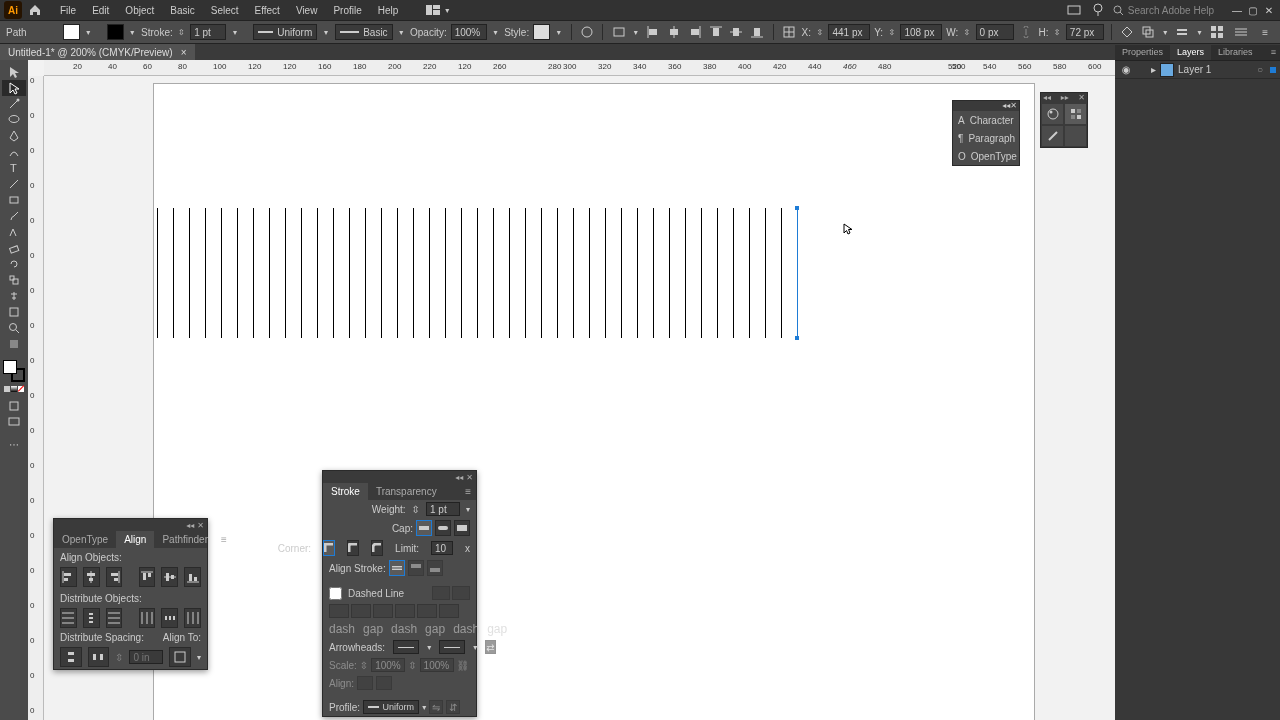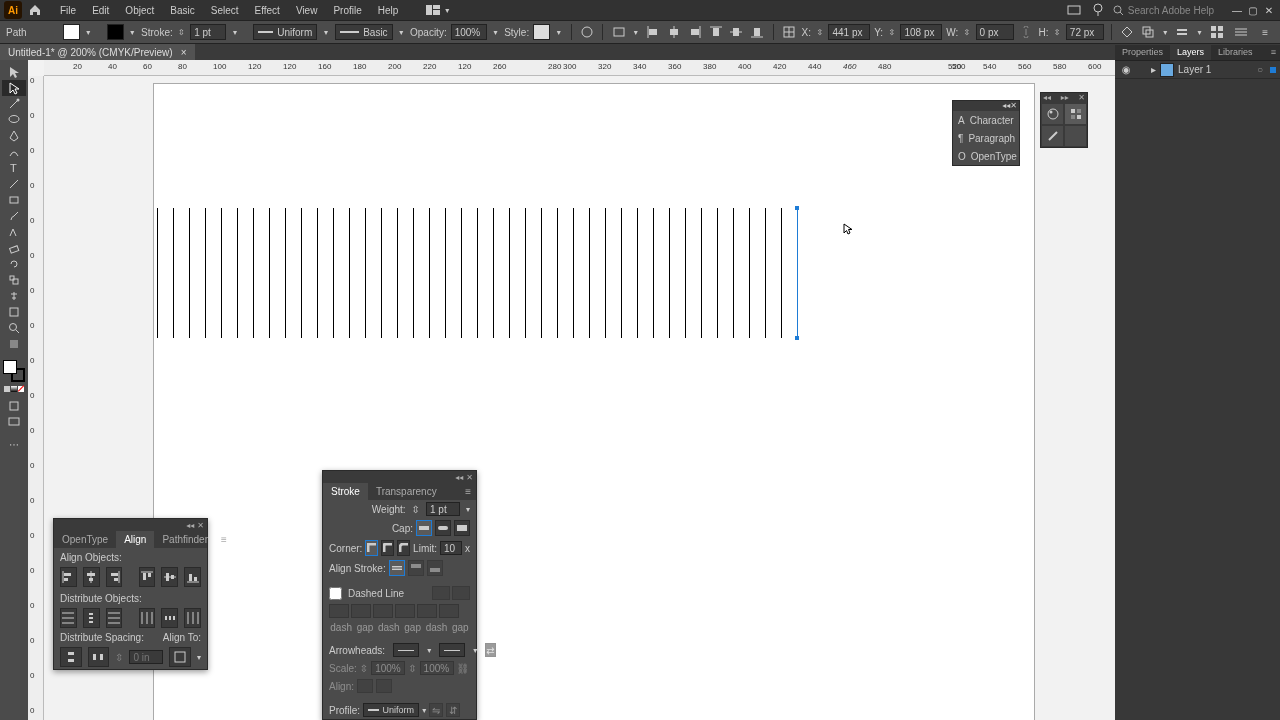--- a/index.html
+++ b/index.html
@@ -752,21 +752,21 @@
         <svg width="10" height="8">
           <rect x="0" y="2" width="10" height="4" rx="2" fill="#ccc"></rect>
         </svg>
       </div>
     <div class="ibtn" style="width:16px;height:16px">
         <svg width="10" height="8">
           <rect x="0" y="1" width="10" height="6" fill="#ccc"></rect>
         </svg>
       </div>
   </div>
-  <div class="row" style="justify-content:flex-end;gap:3px">
+  <div class="row" style="justify-content:flex-end;gap:12px">
     <span>Corner:</span>
     <div class="ibtn on" style="width:16px;height:16px">
         <svg width="10" height="10">
           <path d="M1 9 L1 1 L9 1" fill="none" stroke="#ccc" stroke-width="3"></path>
         </svg>
       </div>
     <div class="ibtn" style="width:16px;height:16px">
         <svg width="10" height="10">
           <path d="M1 9 L1 3 Q1 1 3 1 L9 1" fill="none" stroke="#ccc" stroke-width="3"></path>
         </svg>
@@ -808,29 +808,29 @@
     </div>
   </div>
   <div class="row" style="gap:2px;opacity:.5">
     <input type="text" style="width: 20px;" disabled="">
       <input type="text" style="width: 20px;" disabled="">
       <input type="text" style="width: 20px;" disabled="">
       <input type="text" style="width: 20px;" disabled="">
       <input type="text" style="width: 20px;" disabled="">
       <input type="text" style="width: 20px;" disabled="">
   </div>
-  <div class="row" style="gap:2px;opacity:.6;font-size:10px;justify-content:space-around">
+  <div class="row" style="gap:8px;opacity:.6;font-size:12px;justify-content:space-around">
     <span>dash</span>
       <span>gap</span>
       <span>dash</span>
       <span>gap</span>
       <span>dash</span>
       <span>gap</span>
   </div>
-  <div class="row" style="margin-top:6px;gap:8px">
+  <div class="row" style="gap:8px">
     <span>Arrowheads:</span>
     <div class="dropdown" style="width:26px;height:14px">
         <div style="width:16px;height:1px;background:#ccc"></div>
       </div>
       <span style="font-size:8px">▾</span>
     <div class="dropdown" style="width:26px;height:14px">
         <div style="width:16px;height:1px;background:#ccc"></div>
       </div>
       <span style="font-size:8px">▾</span>
     <div class="ibtn" style="width:14px;height:14px;opacity:.5">⇄</div>

